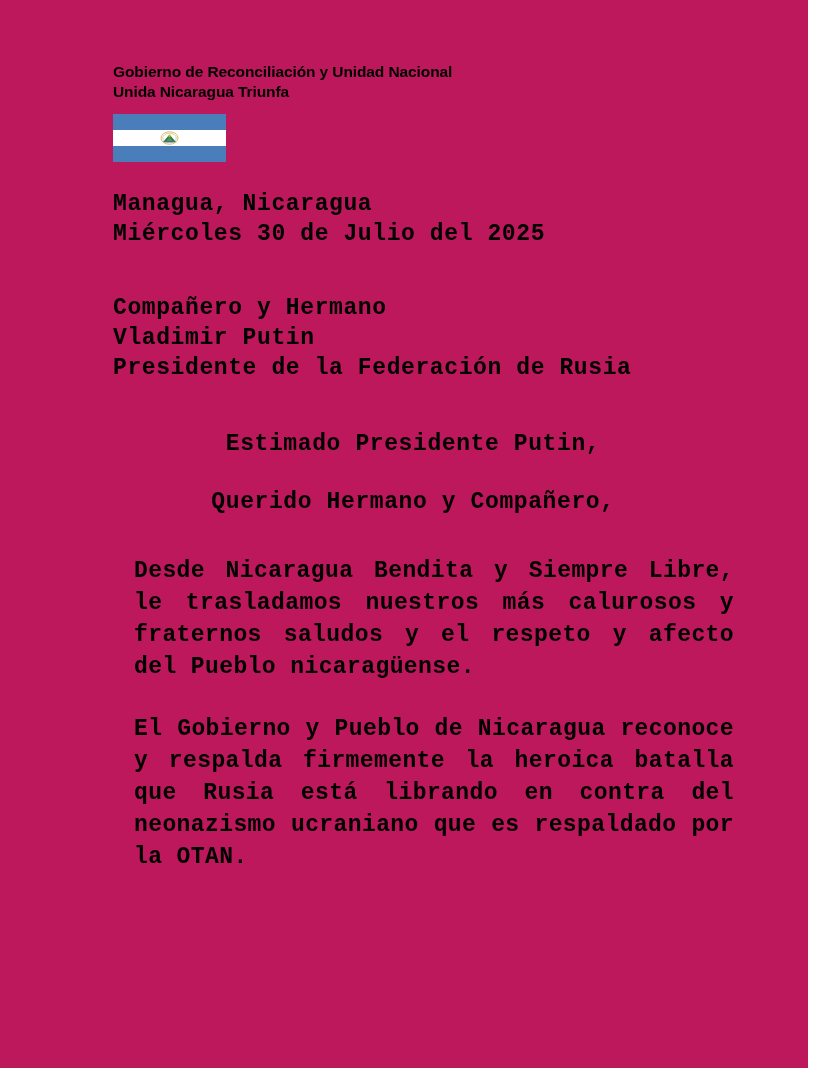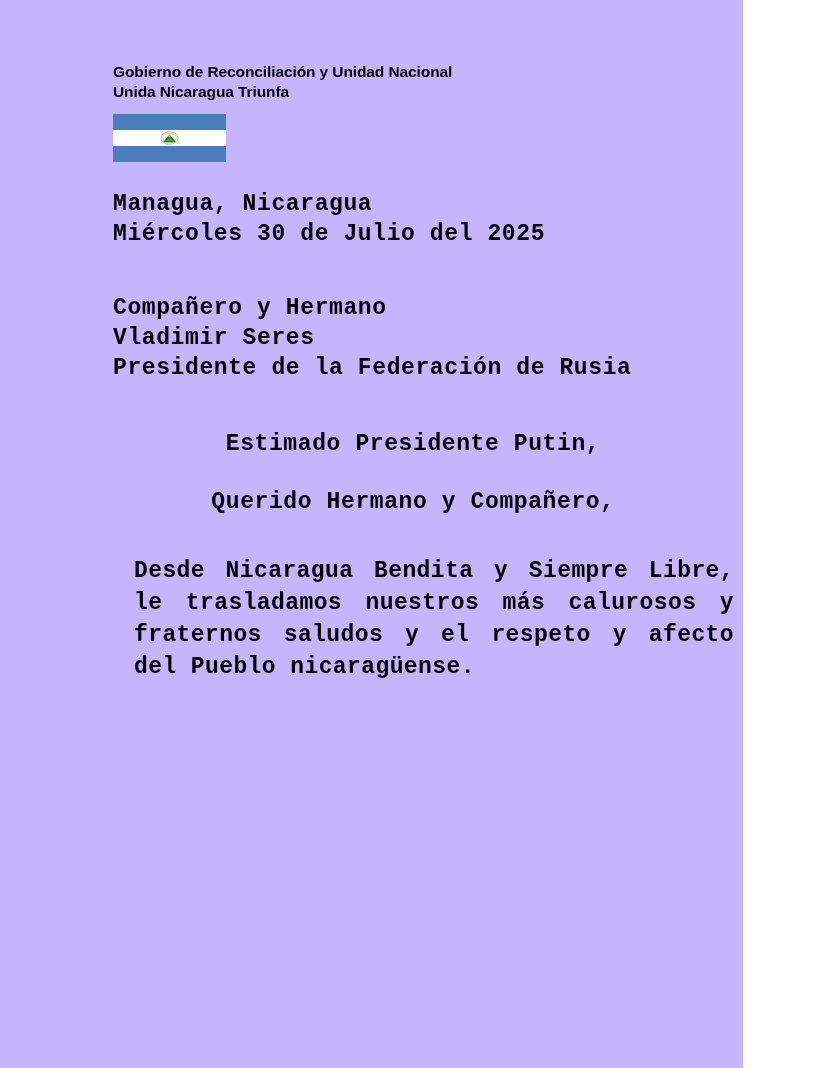--- a/index.html
+++ b/index.html
@@ -10,23 +10,23 @@
   body {
     width: 825px;
     height: 1068px;
     font-family: "Liberation Mono", "DejaVu Sans Mono", monospace;
     color: #000000;
     overflow: hidden;
   }
 
   .page {
     position: relative;
-    width: 743px;
+    width: 808px;
     height: 1068px;
-    background: #c4b5fd;
+    background: #be185d;
   }
 
   .content {
     position: absolute;
     left: 113px;
     top: 62px;
     width: 600px;
   }
 
   
@@ -137,23 +137,24 @@
       </div>
     </div>
 
     <div class="block place-date">
       <div class="line">Managua, Nicaragua</div>
       <div class="line">Miércoles 30 de Julio del 2025</div>
     </div>
 
     <div class="block addressee">
       <div class="line">Compañero y Hermano</div>
-      <div class="line">Vladimir Seres</div>
+      <div class="line">Vladimir Putin</div>
       <div class="line">Presidente de la Federación de Rusia</div>
     </div>
 
     <div class="block greeting-1">Estimado Presidente Putin,</div>
     <div class="block greeting-2">Querido Hermano y Compañero,</div>
 
     <div class="block para first-para">Desde Nicaragua Bendita y Siempre Libre, le trasladamos nuestros más calurosos y fraternos saludos y el respeto y afecto del Pueblo nicaragüense.</div>
+    <div class="block para">El Gobierno y Pueblo de Nicaragua reconoce y respalda firmemente la heroica batalla que Rusia está librando en contra del neonazismo ucraniano que es respaldado por la OTAN.</div>
 
   </div>
 </div>
 
 </body></html>

